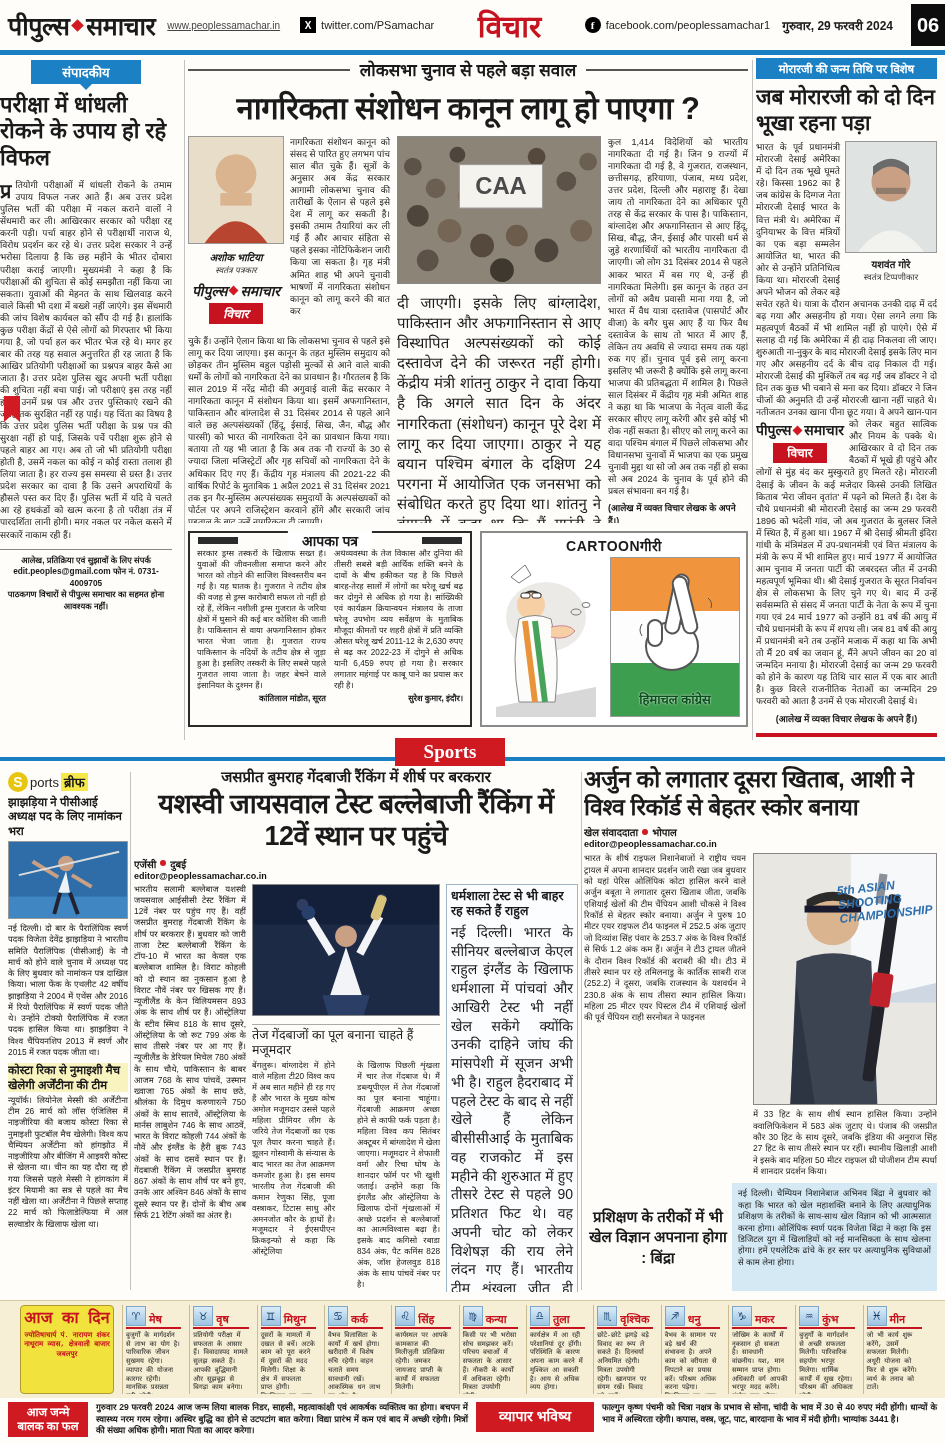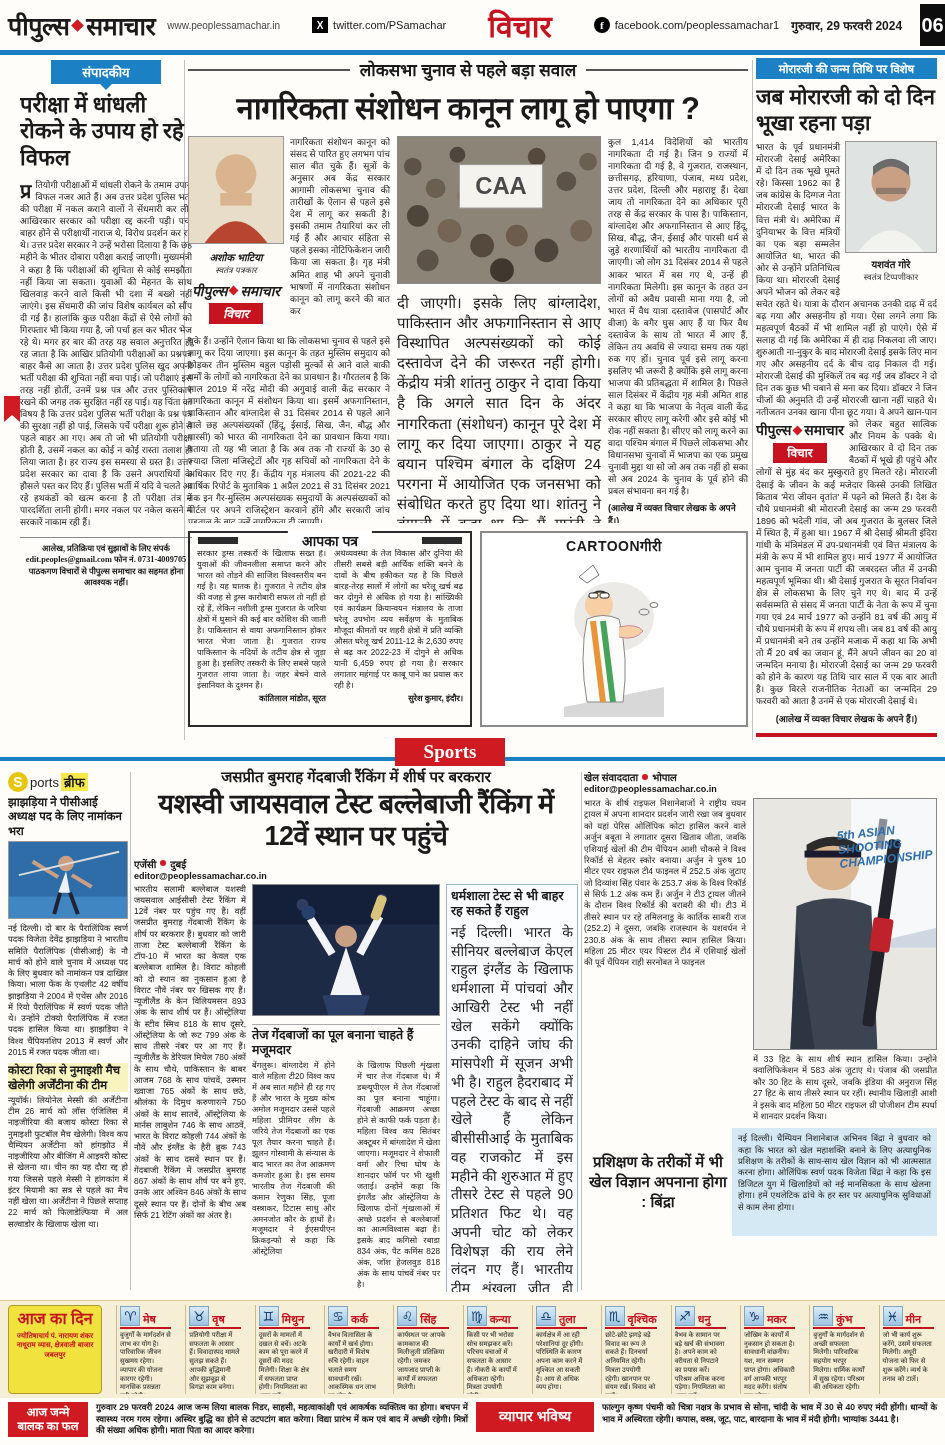--- a/index.html
+++ b/index.html
@@ -4,21 +4,21 @@
 <style>
   * { margin:0; padding:0; box-sizing:border-box; }
   html,body { background:#d9d9d9; }
   .page { position:relative; width:945px; height:1445px; margin:0 auto; background:#fefdfa;
           font-family:"Liberation Sans","DejaVu Sans",sans-serif; color:#1a1a1a; overflow:hidden; }
 
   
   .hdr { position:absolute; top:0; left:0; right:0; height:50px; display:flex; align-items:center; padding:4px 0 4px 8px; gap:12px; }
   .logo { display:flex; align-items:center; font-size:25px; font-weight:900; letter-spacing:-0.5px; }
   .logo .diamond { width:9px; height:9px; background:#d11a21; transform:rotate(45deg); margin:0 4px; }
-  .site-url { font-size:10px; color:#444; margin-right:20px; }
+  .site-url { font-size:10px; color:#444; margin-right:8px;text-decoration:underline; }
   .soc { display:flex; align-items:center; gap:5px; font-size:11px; color:#222; }
   .x-box { width:16px; height:16px; background:#000; color:#fff; font-weight:bold; font-size:10px; display:flex; align-items:center; justify-content:center; }
   .fb-circ { width:16px; height:16px; background:#000; color:#fff; border-radius:50%; font-weight:bold; font-size:11px; display:flex; align-items:center; justify-content:center; font-family:"Liberation Serif",serif; }
   .masthead { font-size:30px; font-weight:900; color:#c6131f; font-family:"Liberation Serif",serif; margin:0 18px; }
   .hdr-date { font-size:12px; font-weight:bold; white-space:nowrap; }
   .pageno { width:34px; height:42px; background:#0d0d0d; color:#fff; font-size:20px; font-weight:bold; display:flex; align-items:center; justify-content:center; margin-left:6px; }
   .blue-rule { position:absolute; top:50px; left:0; right:0; height:5px; background:#1b7fc3; }
   .spacer { flex:1; }
 
   
@@ -29,21 +29,21 @@
   .brandbox { text-align:center; margin:6px 0; }
   .brandbox .bline { font-size:14px; font-weight:900; display:flex; align-items:center; justify-content:center; }
   .brandbox .bline .diamond { width:7px; height:7px; background:#d11a21; transform:rotate(45deg); margin:0 3px; }
   .brandbox .vch { background:#c6131f; color:#fff; font-weight:900; font-size:12px; padding:2px 14px; display:inline-block; margin-top:3px; }
   .caption-name { font-size:10px; font-weight:900; text-align:center; margin-top:2px; }
   .caption-role { font-size:8.5px; text-align:center; color:#333; }
   .red-dot { width:6px; height:6px; border-radius:50%; background:#d11a21; display:inline-block; margin:0 4px 1px 4px; }
   .email { font-size:9px; font-weight:bold; color:#111; }
 
   
-  .edcol { position:absolute; left:20px; top:60px; width:172px; height:682px; overflow:hidden;font-family:Liberation Serif, serif; }
+  .edcol { position:absolute; left:0; top:60px; width:172px; height:682px; overflow:hidden; }
   .edcol .badge-blue { display:block; width:110px; margin:0 auto 8px auto; font-size:13px; }
   .ed-head { font-size:22px; font-weight:900; line-height:1.2; margin-bottom:8px; }
   .ed-body { font-size:9px; }
   .dropcap { float:left; font-size:20px; font-weight:900; line-height:1; margin:2px 4px 0 0; }
   .red-flag { position:absolute; left:0; top:330px; }
   .ed-foot { border-top:1px solid #888; margin-top:8px; padding-top:5px; text-align:center; font-size:8.3px; font-weight:bold; line-height:1.4; }
 
   
   .ctr { position:absolute; left:188px; top:58px; width:560px; height:684px; }
   .kicker-row { display:flex; align-items:center; gap:10px; }
@@ -111,21 +111,21 @@
 
   
   .cric { position:absolute; left:134px; top:766px; width:444px; height:526px; overflow:hidden; }
   .cric-kick { text-align:center; font-size:15px; font-weight:900; }
   .cric-head { text-align:center; font-size:27px; font-weight:900; line-height:1.18; margin:3px 0 4px 0; letter-spacing:-0.5px; }
   .byline { font-size:10px; font-weight:bold; display:flex; align-items:center; }
   .cric-cols { display:flex; gap:6px; margin-top:3px; }
   .cc1 { width:112px; font-size:8.4px; }
   .cc2 { width:188px; }
   .cric-photo { width:188px; height:132px; border:1px solid #888; }
-  .sub-head { font-size:12.5px; font-weight:700; line-height:1.2; margin:4px 0 3px 0; border-top:1px solid #aaa; padding-top:3px; }
+  .sub-head { font-size:12.5px; font-weight:400; line-height:1.2; margin:4px 0 3px 0; border-top:1px solid #aaa; padding-top:3px; }
   .mini-cols { display:flex; gap:22px; }
   .mini-cols > div { flex:1; font-size:8.2px; }
   .cc3 { flex:1; border:1px solid #9fb6c4; background:#fbfdff; padding:4px; }
   .rahul-head { font-size:12.5px; font-weight:900; line-height:1.25; margin-bottom:3px; }
   .rahul-tx { font-size:14px; }
 
   
   .shoot { position:absolute; left:584px; top:766px; width:353px; height:526px; overflow:hidden; }
   .shoot-head { font-size:23px; font-weight:900; line-height:1.2; letter-spacing:-0.3px; }
   .shoot-by { margin-top:4px; }
@@ -133,21 +133,21 @@
   .sh-c1 { width:162px; font-size:8.5px; }
   .sh-c2 { flex:1; }
   .shoot-photo { width:100%; height:252px; border:1px solid #888; position:relative; overflow:hidden; }
   .banner-tx { position:absolute; top:26px; right:2px; width:96px; font-size:12px; font-weight:900; font-style:italic; color:#2d6fae; transform:rotate(-6deg); line-height:1.15; }
   .sh-c2-tx { font-size:8.5px; margin-top:4px; }
   .pull { display:flex; margin-top:6px; height:108px; }
   .pull-q { width:148px; font-size:15px; font-weight:900; line-height:1.35; text-align:center; display:flex; align-items:center; padding:4px; }
   .pull-t { flex:1; background:#d5e9f4; padding:5px 6px; font-size:8.5px; }
 
   
-  .horo { position:absolute; left:0; top:1300px; right:0; height:98px; background:#f6efd5; border-top:1px solid #d8c9a0; display:flex; padding:4px 8px; gap:11px; }
+  .horo { position:absolute; left:0; top:1300px; right:0; height:98px; background:#f6efd5; border-top:1px solid #d8c9a0; display:flex; padding:4px 20px; gap:5px;font-family:Liberation Mono, monospace; }
   .daybox { width:94px; background:#f2e23d; border:1px solid #b09a30; border-radius:4px; padding:4px 3px; margin-right:3px; }
   .day-title { color:#c6131f; font-weight:900; font-size:16px; text-align:center; line-height:1.15; }
   .day-astro { color:#c6131f; font-size:7px; font-weight:bold; text-align:center; margin-top:3px; line-height:1.3; }
   .sign { flex:1; border-left:1px solid #c9bb92; padding:1px 3px; overflow:hidden; }
   .sign-hd { display:flex; align-items:flex-end; gap:3px; border-bottom:2px solid #c6131f; padding-bottom:1px; }
   .sign-ic { width:20px; height:20px; background:linear-gradient(#dcecf8,#9cc3e2); color:#123c68; font-size:13px; display:flex; align-items:center; justify-content:center; border:1px solid #7da7c9; }
   .sign-nm { color:#c6131f; font-weight:900; font-size:11px; }
   .sign-tx { font-size:6.7px; line-height:1.3; margin-top:2px; color:#222; }
 
   
@@ -299,20 +299,34 @@
             <rect x="30" y="36" width="9" height="5" rx="2" fill="#fff" stroke="#333"></rect>
             <rect x="41" y="36" width="9" height="5" rx="2" fill="#fff" stroke="#333"></rect>
             <path d="M28 62 Q20 100 28 145 L64 145 Q70 100 60 62 Q44 55 28 62 Z" fill="#fcfcfa" stroke="#888"></path>
             <path d="M34 64 L44 145" stroke="#e9933a" stroke-width="6"></path>
             <path d="M44 64 L54 145" stroke="#48a35a" stroke-width="6"></path>
             <path d="M60 70 q18 -4 24 4 q-8 10 -24 6" fill="#f6cfa4" stroke="#c89"></path>
             <path d="M20 20 l14 -12 l6 10 l-12 8 z" fill="#fff" stroke="#777"></path>
             <ellipse cx="85" cy="55" rx="5" ry="3" fill="none" stroke="#777"></ellipse>
             <ellipse cx="95" cy="48" rx="4" ry="2.5" fill="none" stroke="#777"></ellipse>
           </svg>
+          <div class="toon-panel">
+            <div class="stripe-or"></div>
+            <div class="stripe-wh"></div>
+            <div class="stripe-gr"></div>
+            <svg class="toon-hand" width="86" height="110" viewBox="0 0 86 110">
+              <ellipse cx="40" cy="78" rx="26" ry="24" fill="#fff" stroke="#555" stroke-width="2"></ellipse>
+              <rect x="38" y="6" width="14" height="60" rx="7" fill="#fff" stroke="#555" stroke-width="2" transform="rotate(12 45 36)"></rect>
+              <rect x="46" y="8" width="14" height="58" rx="7" fill="#fff" stroke="#555" stroke-width="2" transform="rotate(-14 53 37)"></rect>
+              <rect x="16" y="52" width="14" height="26" rx="7" fill="#fff" stroke="#555" stroke-width="2"></rect>
+              <path d="M10 56 q-4 6 0 12" stroke="#555" fill="none"></path>
+              <path d="M76 30 q5 4 3 10" stroke="#555" fill="none"></path>
+            </svg>
+            <div class="toon-label">हिमाचल कांग्रेस</div>
+          </div>
         </div>
       </div>
     </div>
   </div>
 
   <div class="rcol">
     <div class="badge-blue">मोरारजी की जन्म तिथि पर विशेष</div>
     <div class="mo-head">जब मोरारजी को दो दिन भूखा रहना पड़ा</div>
     <div class="mo-body jt">
       <span class="mo-photo-wrap">
@@ -402,20 +416,21 @@
         </div>
       </div>
       <div class="cc3">
         <div class="rahul-head">धर्मशाला टेस्ट से भी बाहर रह सकते हैं राहुल</div>
         <div class="rahul-tx jt">नई दिल्ली। भारत के सीनियर बल्लेबाज केएल राहुल इंग्लैंड के खिलाफ धर्मशाला में पांचवां और आखिरी टेस्ट भी नहीं खेल सकेंगे क्योंकि उनकी दाहिने जांघ की मांसपेशी में सूजन अभी भी है। राहुल हैदराबाद में पहले टेस्ट के बाद से नहीं खेले हैं लेकिन बीसीसीआई के मुताबिक वह राजकोट में इस महीने की शुरुआत में हुए तीसरे टेस्ट से पहले 90 प्रतिशत फिट थे। वह अपनी चोट को लेकर विशेषज्ञ की राय लेने लंदन गए हैं। भारतीय टीम शृंखला जीत ही चुकी है तो टीम प्रबंधन सात मार्च से धर्मशाला में शुरू हो रहे पांचवें टेस्ट के लिए उन्हें लेकर कोई जोखिम नहीं लेगा। राहुल आईपीएल में लखनऊ सुपर जाइंट्स के कप्तान हैं और मध्यक्रम में बल्लेबाजी की धुरी भी। वह अमेरिका और वेस्टइंडीज में जून में होने वाले टी20 विश्व कप के लिए भारतीय टीम में अपना दावा पुख्ता करने आईपीएल में बेहतरीन प्रदर्शन करना चाहेंगे। आईपीएल के एक सूत्र ने कहा वह विशेषज्ञ की राय लेने लंदन गए हैं।</div>
       </div>
     </div>
   </div>
 
   <div class="shoot">
+    <div class="shoot-head">अर्जुन को लगातार दूसरा खिताब, आशी ने विश्व रिकॉर्ड से बेहतर स्कोर बनाया</div>
     <div class="byline shoot-by">
       <span>खेल संवाददाता</span>
       <span class="red-dot"></span>
       <span>भोपाल</span>
     </div>
     <div class="email">editor@peoplessamachar.co.in</div>
     <div class="shoot-row">
       <div class="sh-c1 jt">भारत के शीर्ष राइफल निशानेबाजों ने राष्ट्रीय चयन ट्रायल में अपना शानदार प्रदर्शन जारी रखा जब बुधवार को यहां पेरिस ओलिंपिक कोटा हासिल करने वाले अर्जुन बबूता ने लगातार दूसरा खिताब जीता, जबकि एशियाई खेलों की टीम चैंपियन आशी चौकसे ने विश्व रिकॉर्ड से बेहतर स्कोर बनाया। अर्जुन ने पुरुष 10 मीटर एयर राइफल टी4 फाइनल में 252.5 अंक जुटाए जो दिव्यांश सिंह पंवार के 253.7 अंक के विश्व रिकॉर्ड से सिर्फ 1.2 अंक कम हैं। अर्जुन ने टी3 ट्रायल जीतने के दौरान विश्व रिकॉर्ड की बराबरी की थी। टी3 में तीसरे स्थान पर रहे तमिलनाडु के कार्तिक साबरी राज (252.2) ने दूसरा, जबकि राजस्थान के यशवर्धन ने 230.8 अंक के साथ तीसरा स्थान हासिल किया। महिला 25 मीटर एयर पिस्टल टी4 में एशियाई खेलों की पूर्व चैंपियन राही सरनोबत ने फाइनल</div>
       <div class="sh-c2">
         <div class="shoot-photo">

